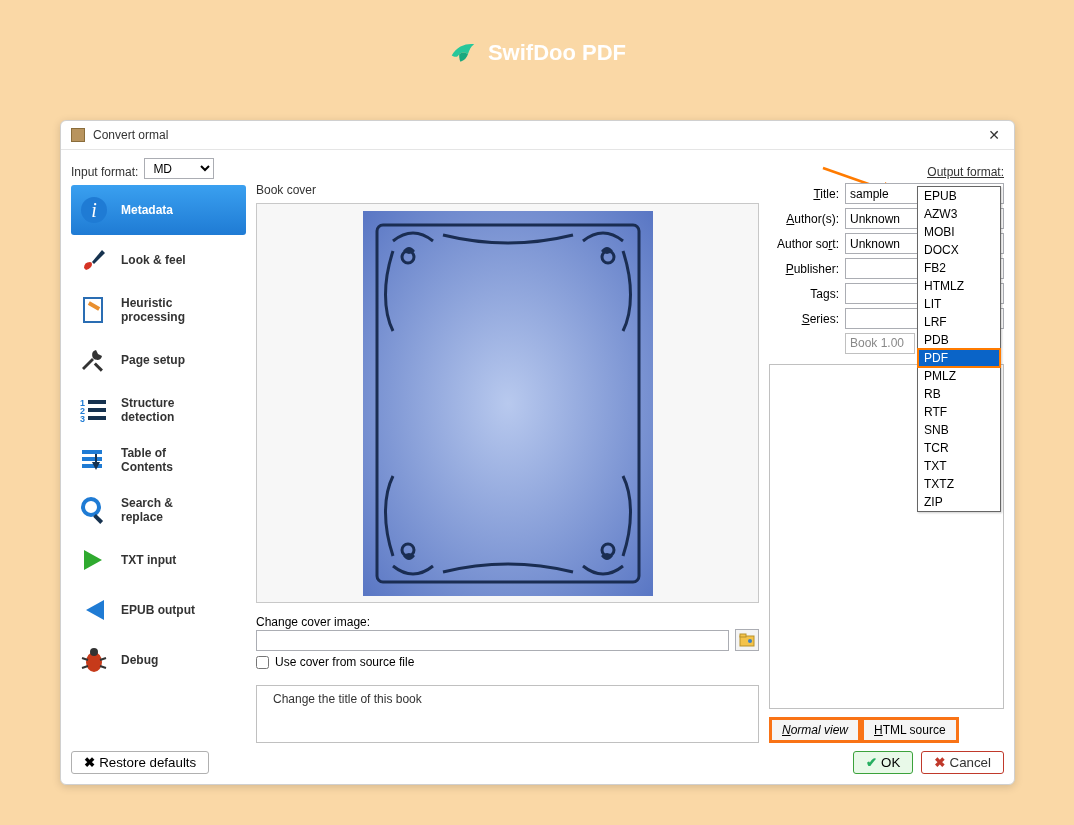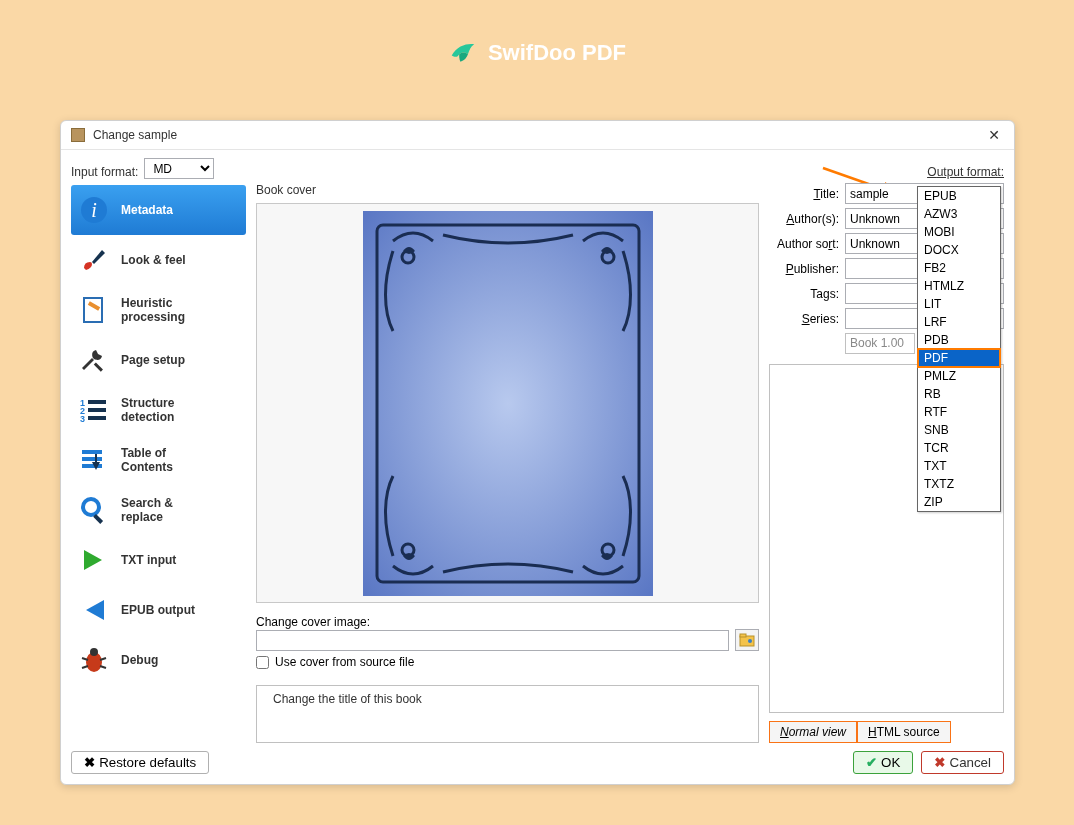--- a/index.html
+++ b/index.html
@@ -144,21 +144,21 @@
     margin-top: 6px;
     border: 1px solid #c0c0c0;
     flex: 1;
     min-height: 260px;
     background:#fff;
   }
   .tab-row {
     display:flex; gap: 0; margin-top: 4px;
   }
   .tab {
-    border: 1px solid #f97316;
+    border: 3px solid #f97316;
     padding: 3px 10px;
     background: #f5f5f5;
     cursor: pointer;
     font-style: italic;
   }
   .tab.plain { font-style: normal; }
   .tab .u { text-decoration: underline; }
   .hint-box {
     margin-top: 8px;
     border: 1px solid #c0c0c0;
@@ -228,21 +228,21 @@
     <path fill="#27c79a" d="M3 14 C7 6 16 4 21 5 C18 7 17 10 16 13 C14 11 11 11 9 13 C8 15 6 16 3 14 Z"></path>
     <path fill="#1aa87f" d="M9 13 C11 11 14 11 16 13 C15 16 13 18 10 19 C9 17 9 15 9 13 Z"></path>
   </svg>
   <span>SwifDoo PDF</span>
 </div>
 
 <div class="dialog">
 
   <div class="titlebar">
     <div class="icon"></div>
-    <div class="title">Change sample</div>
+    <div class="title">Convert ormal</div>
     <div class="close">✕</div>
   </div>
 
   <div class="content-wrap" style="position:relative;">
 
     <div class="topbar">
       <span class="label-right">Input format:</span>
       <select class="input-format">
         <option>MD</option>
       </select>

